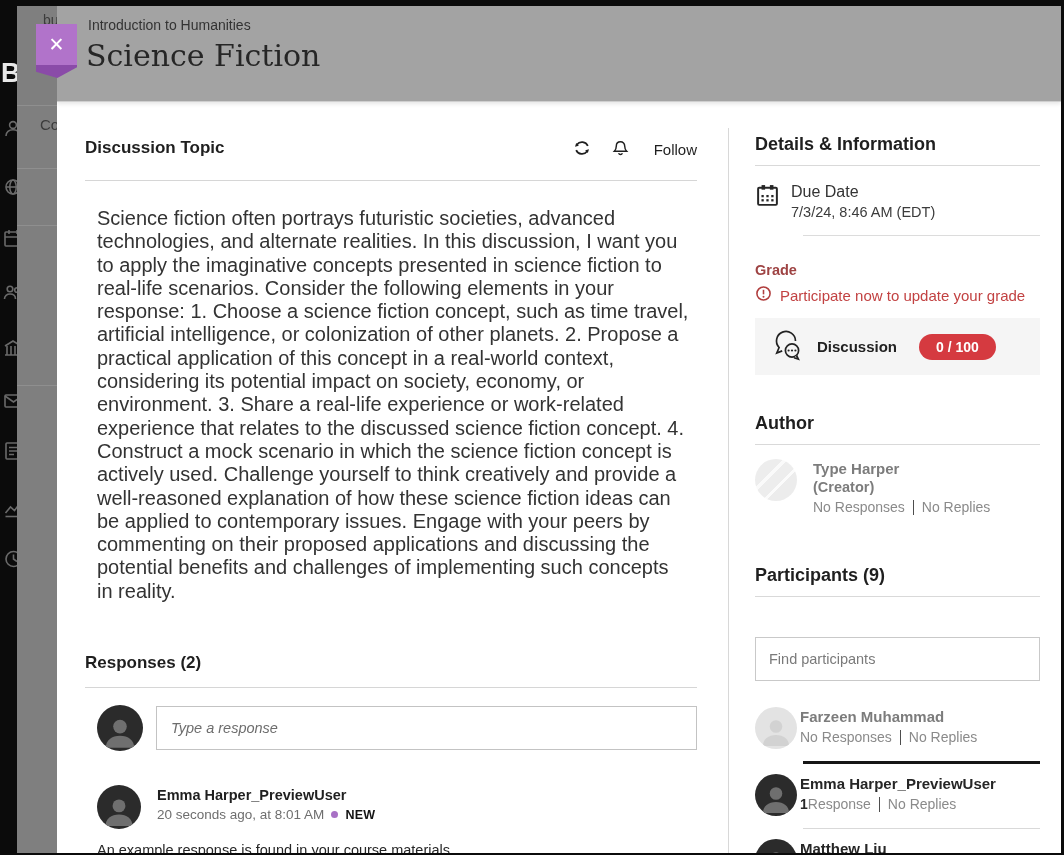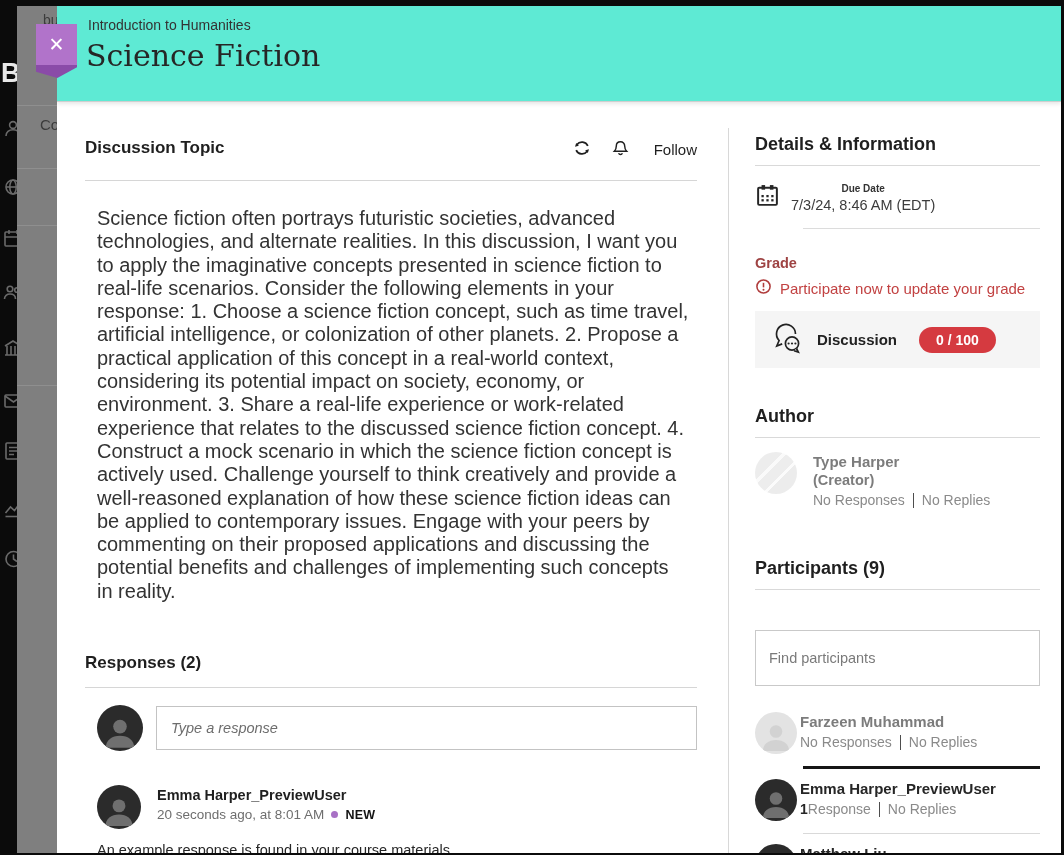--- a/index.html
+++ b/index.html
@@ -9,21 +9,21 @@
   .rail{position:absolute;left:0;top:0;width:17px;height:855px;background:#0b0b0b;overflow:hidden;}
   .rail-logo{position:absolute;left:1px;top:58px;font-size:27px;font-weight:700;color:#e8e8e8;}
   .rail-ic{position:absolute;left:3px;width:22px;height:22px;}
   .rail-ic svg{stroke:#6a6a6a;fill:none;stroke-width:1.6;}
   
   .dim{position:absolute;left:17px;top:6px;width:40px;height:847px;background:#7f7f7f;overflow:hidden;}
   .dim .frag{position:absolute;color:#3c3c3c;font-size:14px;}
   .dim .line{position:absolute;left:0;width:40px;height:1px;background:#8f8f8f;}
   
   .modal{position:absolute;left:57px;top:6px;width:1004px;height:847px;background:#fff;overflow:hidden;}
-  .modal-header{position:relative;height:95px;background:#5eead4;border-bottom:1px solid #cfcfcf;
+  .modal-header{position:relative;height:95px;background:#a3a3a3;border-bottom:1px solid #cfcfcf;
                 box-shadow:0 2px 4px rgba(0,0,0,.10);text-decoration:underline;}
   .course-label{position:absolute;left:31px;top:11px;font-size:14px;color:#333;}
   .page-title{position:absolute;left:29px;top:32px;font-family:"DejaVu Serif","Liberation Serif",serif;
               font-size:30px;color:#262626;}
   
   .close-btn{position:absolute;left:36px;top:24px;width:41px;height:41px;background:#b173ca;border:none;
              color:#fff;font-size:19px;display:flex;align-items:center;justify-content:center;z-index:6;cursor:pointer;}
   .close-fold{position:absolute;left:36px;top:65px;width:41px;height:13px;background:#8a4ba8;
               clip-path:polygon(0 0,100% 0,100% 18%,52% 100%,0 52%);z-index:5;}
   
@@ -61,38 +61,38 @@
   .resp-body{margin-top:13px;font-size:14.5px;color:#262626;}
   .reply-area{margin-top:23px;width:625px;background:#f5f5f5;border-top:1px solid #e2e2e2;box-sizing:border-box;}
   .reply-row{padding:9px 12px;border-bottom:1px solid #e2e2e2;}
   .reply-link{font-size:14.5px;color:#2d5f7c;text-decoration:underline;cursor:pointer;}
   .reply-compose{display:flex;align-items:center;gap:12px;padding:10px 14px 12px 17px;}
   .reply-compose .txt-input{height:42px;}
   
   .panel-title{font-size:18px;font-weight:600;color:#1f1f1f;padding:14px 0 10px;border-bottom:1px solid #d9d9d9;margin:0;}
   .panel-title.mt{margin-top:24px;}
   .due-row{display:flex;gap:11px;margin-top:17px;}
-  .due-lbl{font-size:10px;font-weight:700;color:#333;text-align:center;}
+  .due-lbl{font-size:16px;font-weight:400;color:#333;}
   .due-val{font-size:14.5px;color:#3c3c3c;margin-top:3px;}
   .sub-div{height:1px;background:#dcdcdc;margin:15px 0 0 48px;}
   .grade-lbl{margin-top:26px;font-size:14.5px;font-weight:700;color:#9e4343;}
   .grade-warn{display:flex;align-items:center;gap:8px;margin-top:7px;font-size:15px;color:#c24242;}
   .grade-warn svg{stroke:#b03d3d;fill:none;flex:0 0 auto;}
   .grade-box{margin-top:13px;height:57px;background:#f5f5f5;display:flex;align-items:center;padding:0 14px;gap:12px;box-sizing:border-box;}
   .grade-box svg{stroke:#222;fill:none;flex:0 0 auto;}
   .grade-item{font-size:15px;font-weight:600;color:#222;}
   .grade-pill{margin-left:10px;background:#d53a40;color:#fff;font-weight:700;font-size:14px;border-radius:14px;padding:5px 17px;}
   .person-row{display:flex;gap:16px;margin-top:14px;}
   .p-name{font-size:15px;font-weight:600;color:#262626;margin-top:1px;}
   .p-name.muted{color:#7c7c7c;}
   .p-role{font-size:14.5px;font-weight:600;color:#7c7c7c;margin-top:2px;}
   .p-stats{font-size:14px;color:#8a8a8a;margin-top:4px;display:flex;align-items:center;}
   .p-stats b{color:#262626;font-weight:700;}
   .bar{display:inline-block;width:1px;height:15px;background:#4d4d4d;margin:0 8px;}
-  .find-input{margin-top:40px;width:100%;height:56px;border:1px solid #c9c9c9;padding:0 13px;font-size:14.5px;
+  .find-input{margin-top:40px;width:100%;height:44px;border:1px solid #c9c9c9;padding:0 13px;font-size:14.5px;
               color:#333;font-family:inherit;box-sizing:border-box;background:#fff;}
   .find-input::placeholder{color:#7a7a7a;}
   .participant{display:flex;gap:3px;}
   .participant.first{margin-top:26px;}
   .participant.next{margin-top:10px;}
   .p-div-strong{height:3px;background:#161616;margin:12px 0 0 48px;}
   .p-div{height:1px;background:#d9d9d9;margin:12px 0 0 48px;}
 </style>
 </head>
 <body>

